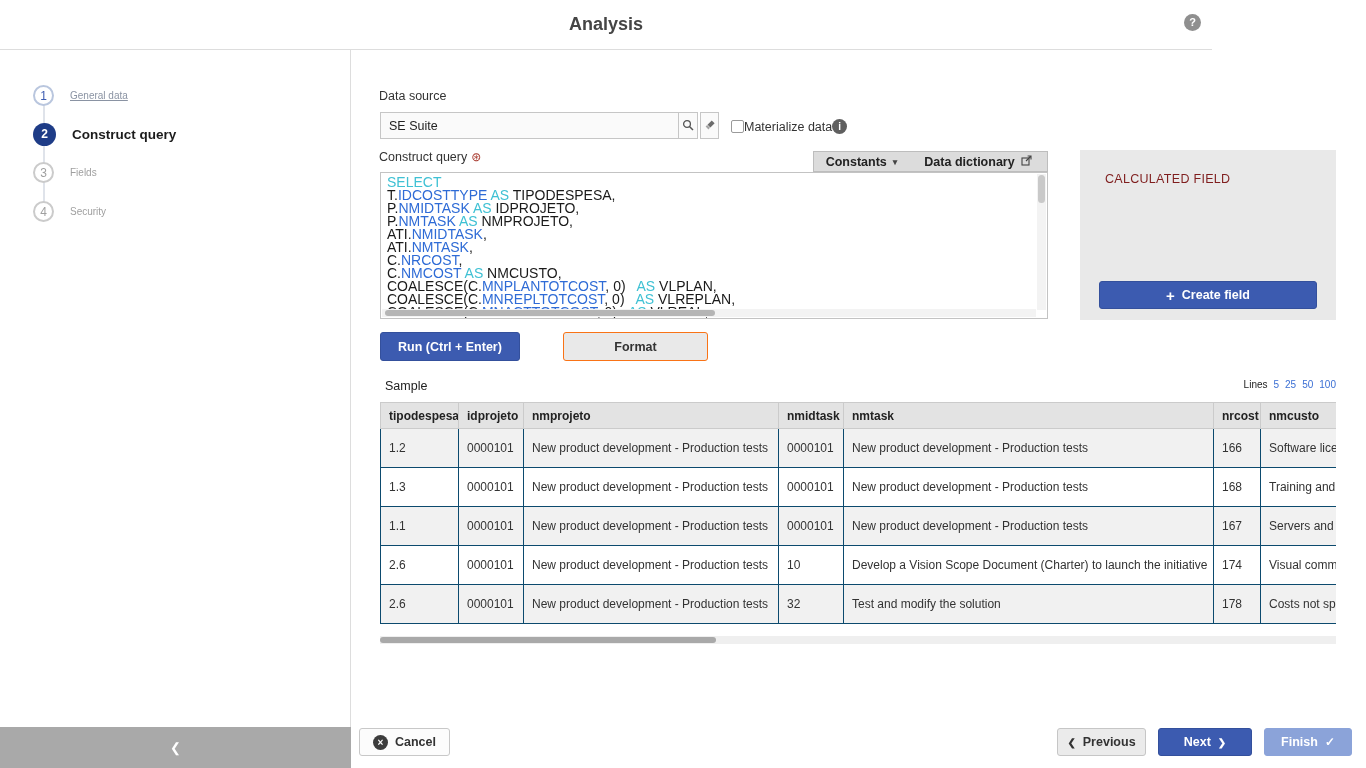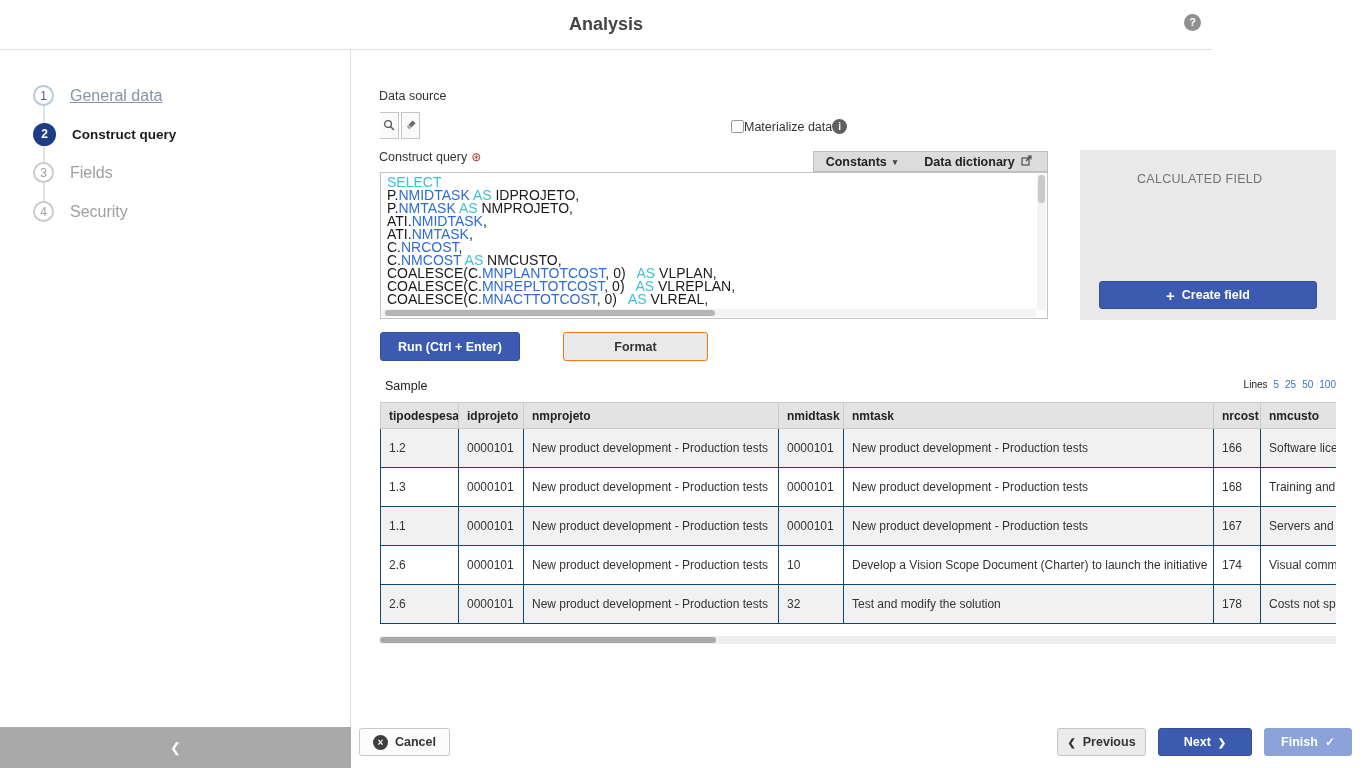--- a/index.html
+++ b/index.html
@@ -19,21 +19,21 @@
   .sidebar { position:absolute; top:50px; left:0; width:351px; bottom:0; background:#fff;
     border-right:1px solid #ddd; }
   .step-line { position:absolute; left:43px; top:45px; width:2px; height:116px; background:#dfe3ea; }
   .step { position:absolute; left:33px; height:23px; display:flex; align-items:center; cursor:pointer; }
   .step-circle { width:21px; height:21px; border-radius:50%; background:#fff; text-align:center;
     line-height:19px; font-size:12px; flex:0 0 auto; }
   .step.done .step-circle { border:2px solid #b9c6de; color:var(--primary,#3c5bb0); }
   .step.active .step-circle { width:23px; height:23px; background:var(--step-active,#1e3c87);
     color:#fff; line-height:23px; font-weight:bold; }
   .step.pending .step-circle { border:2px solid #cbcbcb; color:#9f9f9f; }
-  .step-label { margin-left:16px; font-size:16px; }
+  .step-label { margin-left:16px; font-size:10px; }
   .step.done .step-label { color:#8a93a3; text-decoration:underline; }
   .step.active .step-label { color:#1c1c1c; font-weight:bold; font-size:13.5px; }
   .step.pending .step-label { color:#9f9f9f; }
   .collapse-bar { position:absolute; bottom:0; left:0; width:351px; height:41px; background:#a9a9a9;
     color:#fff; display:flex; align-items:center; justify-content:center; font-size:13px; cursor:pointer; }
 
   
   .ds-label { position:absolute; left:379px; top:89px; font-size:12.5px; color:#333; }
   .ds-row { position:absolute; left:380px; top:112px; display:flex; align-items:stretch; height:27px; }
   .ds-input { width:299px; height:27px; border:1px solid #c6c6c6; background:#fafafa;
@@ -72,21 +72,21 @@
 
   .btn { display:flex; align-items:center; justify-content:center; gap:7px; border-radius:3px;
     font-size:12.5px; font-weight:bold; cursor:pointer; }
   .btn-run { position:absolute; left:380px; top:332px; width:140px; height:29px;
     background:var(--primary,#3c5bb0); border:1px solid #34509c; color:#fff; }
   .btn-format { position:absolute; left:563px; top:332px; width:145px; height:29px;
     background:#e9e9e9; border:1px solid #f97316; color:#333; }
 
   
   .calc-card { position:absolute; left:1080px; top:150px; width:256px; height:170px; background:#e9e9e9; }
-  .calc-title { position:absolute; left:25px; top:22px; font-size:12.5px; color:#737373; letter-spacing:0.3px;margin-left:32px; }
+  .calc-title { position:absolute; left:25px; top:22px; font-size:12.5px; color:#7f1d1d; letter-spacing:0.3px; }
   .btn-create { position:absolute; left:19px; top:131px; width:218px; height:28px;
     background:var(--primary,#3c5bb0); border:1px solid #34509c; color:#fff; }
   .plus-icon { font-size:15px; font-weight:bold; }
 
   
   .sample-label { position:absolute; left:385px; top:379px; font-size:12.5px; color:#222; }
   .lines-row { position:absolute; right:30px; top:379px; display:flex; align-items:center; gap:6px; font-size:10px; }
   .lines-label { color:#222; }
   .line-link { color:var(--link,#3b6fd4); cursor:pointer; }
 
@@ -143,20 +143,21 @@
         <span class="step-label">Security</span>
       </div>
     </div>
   <div class="collapse-bar">
     <span>❮</span>
   </div>
 </div>
 
 <div class="ds-label">Data source</div>
 <div class="ds-row">
+  <input class="ds-input" value="SE Suite" style="">
   <div class="icon-btn">
     <span>
       <svg width="12" height="12" viewBox="0 0 12 12">
           <circle cx="5" cy="5" r="3.4" fill="none" stroke="#555" stroke-width="1.3"></circle>
           <line x1="7.7" y1="7.7" x2="11" y2="11" stroke="#555" stroke-width="1.5"></line>
         </svg>
     </span>
   </div>
   <div class="icon-btn sep">
     <span>
@@ -189,20 +190,21 @@
     <svg width="11" height="11" viewBox="0 0 11 11" fill="none" stroke="#444" stroke-width="1.1">
         <rect x="1" y="3" width="7" height="7"></rect>
         <path d="M5 6 L10 1 M6.6 1 H10 V4.4"></path>
       </svg>
   </span>
 </div>
 
 <div class="editor">
   <div class="code">
       <div class="code-line"><span class="tok-kw">SELECT</span></div>
+      <div class="code-line"><span class="tok-pln">T.</span><span class="tok-fld">IDCOSTTYPE</span><span class="tok-pln"> </span><span class="tok-kw">AS</span><span class="tok-pln"> TIPODESPESA,</span></div>
       <div class="code-line"><span class="tok-pln">P.</span><span class="tok-fld">NMIDTASK</span><span class="tok-pln"> </span><span class="tok-kw">AS</span><span class="tok-pln"> IDPROJETO,</span></div>
       <div class="code-line"><span class="tok-pln">P.</span><span class="tok-fld">NMTASK</span><span class="tok-pln"> </span><span class="tok-kw">AS</span><span class="tok-pln"> NMPROJETO,</span></div>
       <div class="code-line"><span class="tok-pln">ATI.</span><span class="tok-fld">NMIDTASK</span><span class="tok-pln">,</span></div>
       <div class="code-line"><span class="tok-pln">ATI.</span><span class="tok-fld">NMTASK</span><span class="tok-pln">,</span></div>
       <div class="code-line"><span class="tok-pln">C.</span><span class="tok-fld">NRCOST</span><span class="tok-pln">,</span></div>
       <div class="code-line"><span class="tok-pln">C.</span><span class="tok-fld">NMCOST</span><span class="tok-pln"> </span><span class="tok-kw">AS</span><span class="tok-pln"> NMCUSTO,</span></div>
       <div class="code-line"><span class="tok-pln">COALESCE(C.</span><span class="tok-fld">MNPLANTOTCOST</span><span class="tok-pln">, 0)   </span><span class="tok-kw">AS</span><span class="tok-pln"> VLPLAN,</span></div>
       <div class="code-line"><span class="tok-pln">COALESCE(C.</span><span class="tok-fld">MNREPLTOTCOST</span><span class="tok-pln">, 0)   </span><span class="tok-kw">AS</span><span class="tok-pln"> VLREPLAN,</span></div>
       <div class="code-line"><span class="tok-pln">COALESCE(C.</span><span class="tok-fld">MNACTTOTCOST</span><span class="tok-pln">, 0)   </span><span class="tok-kw">AS</span><span class="tok-pln"> VLREAL,</span></div>
     </div>

